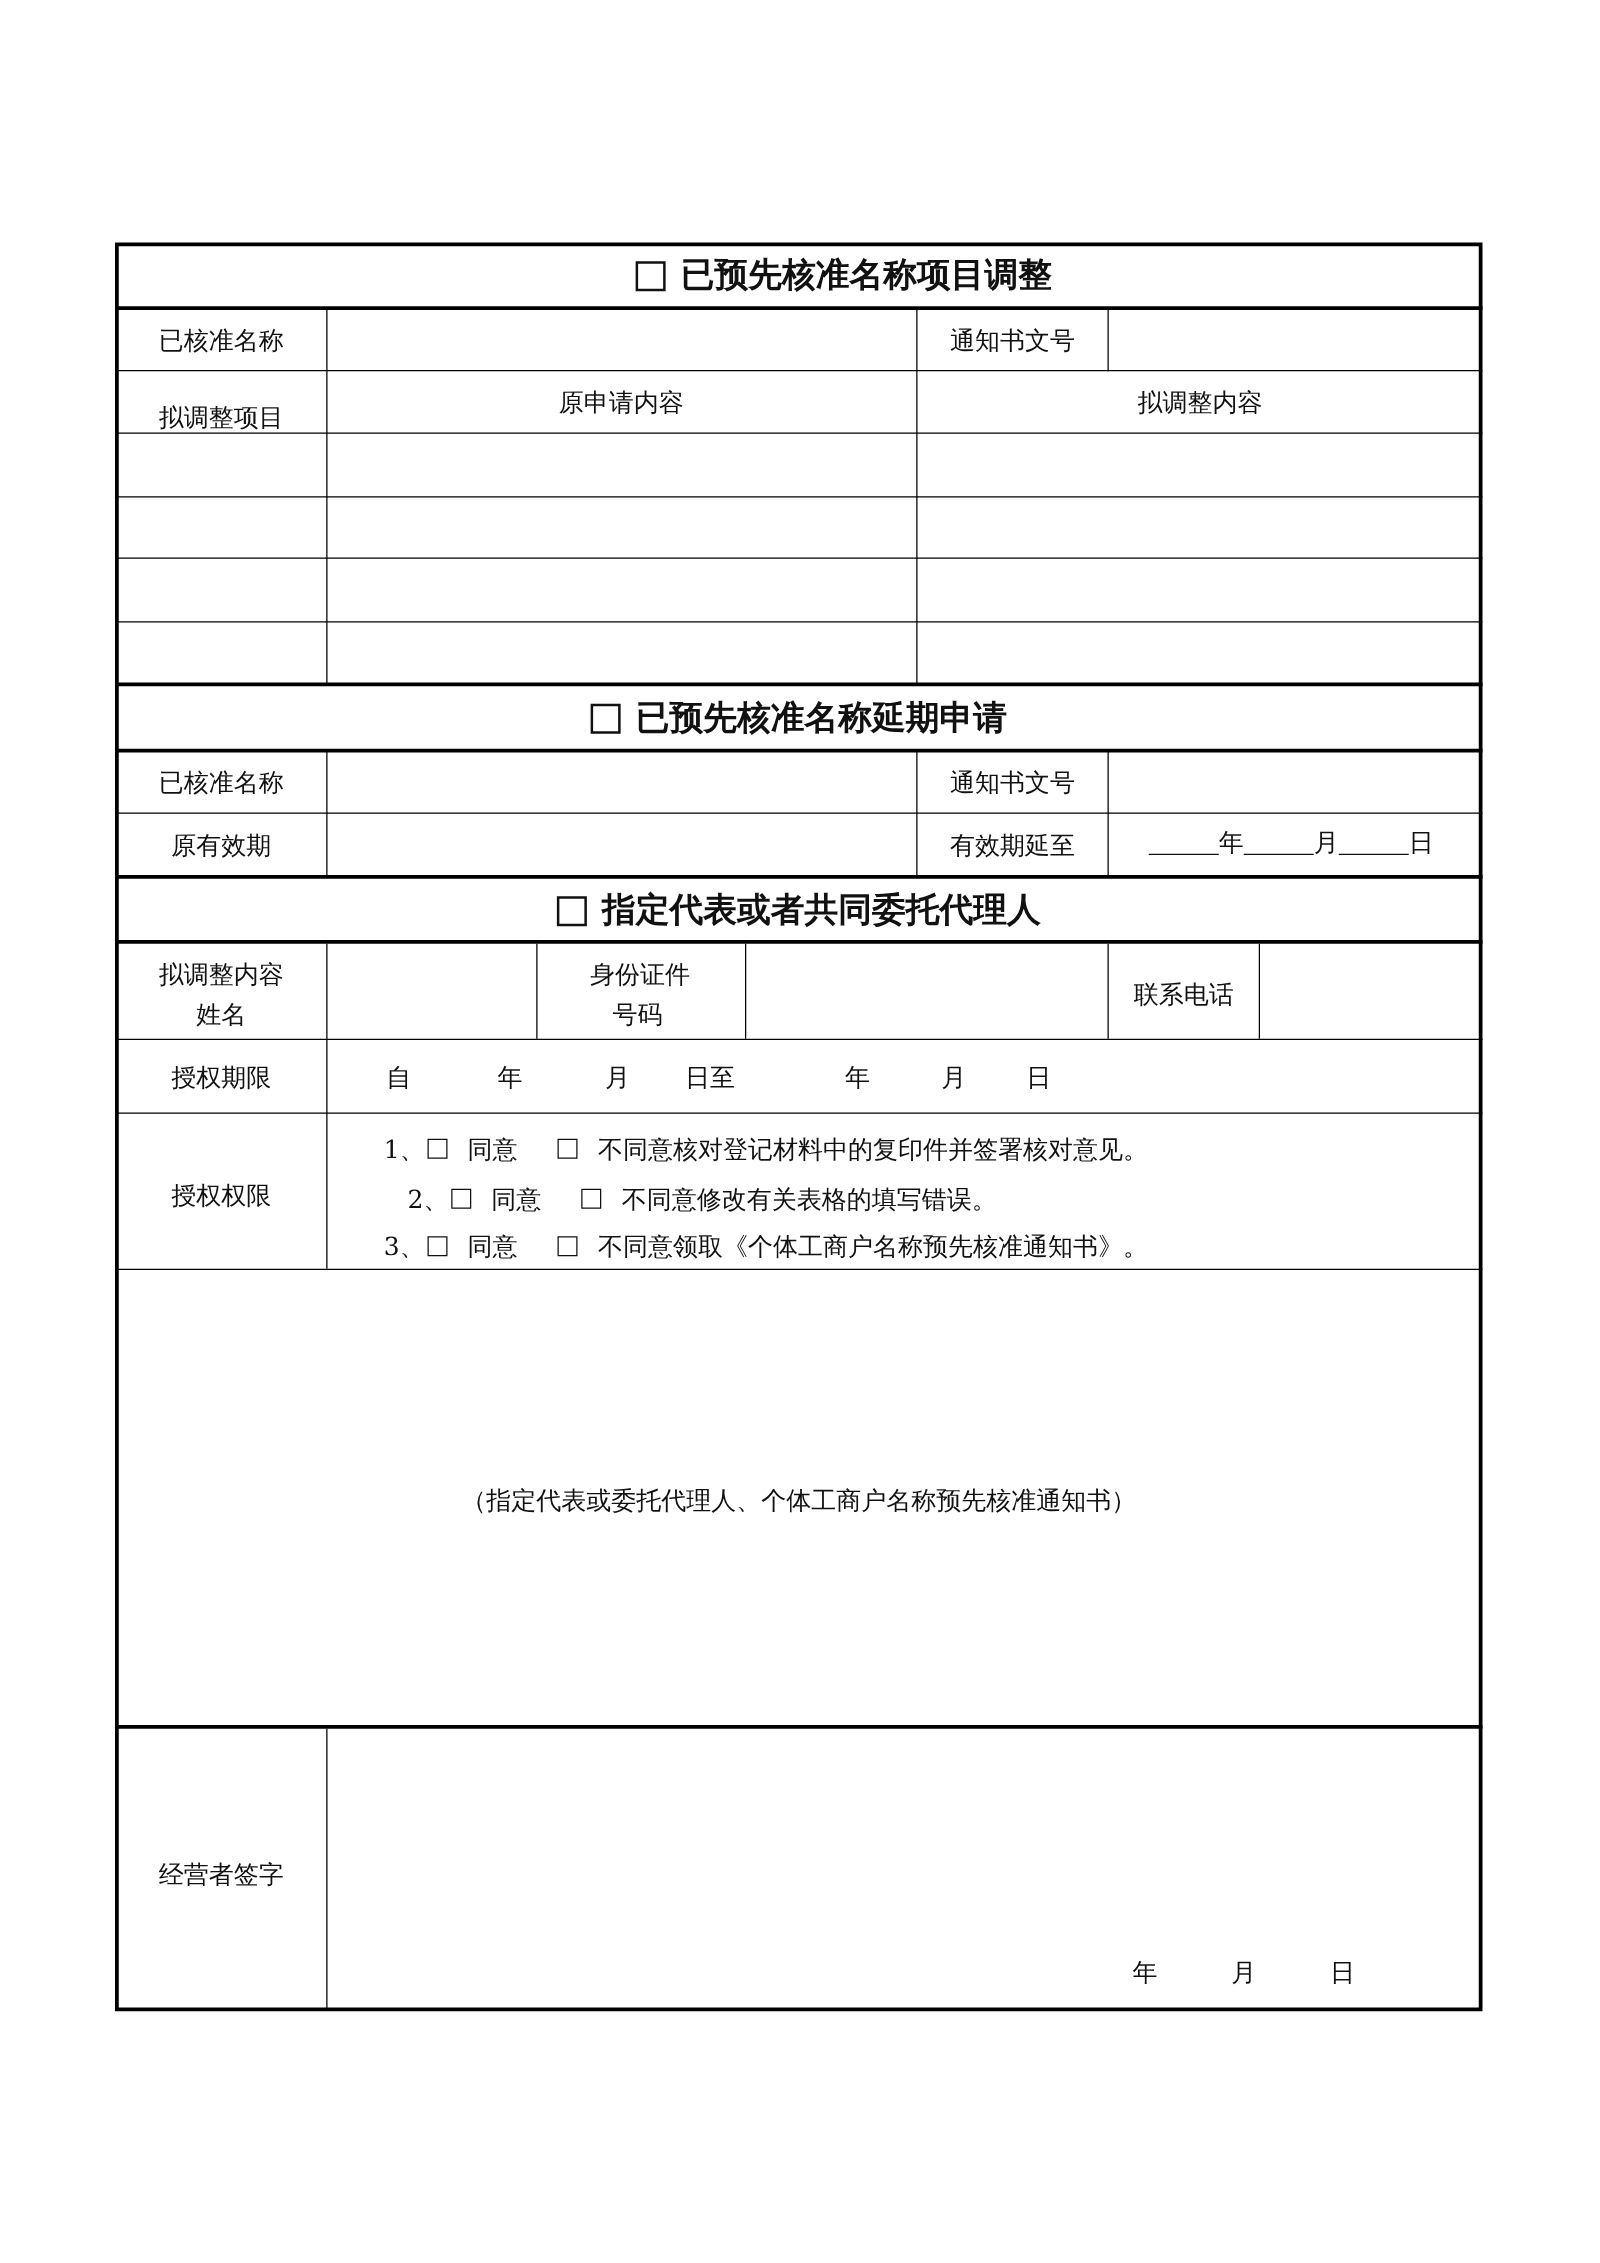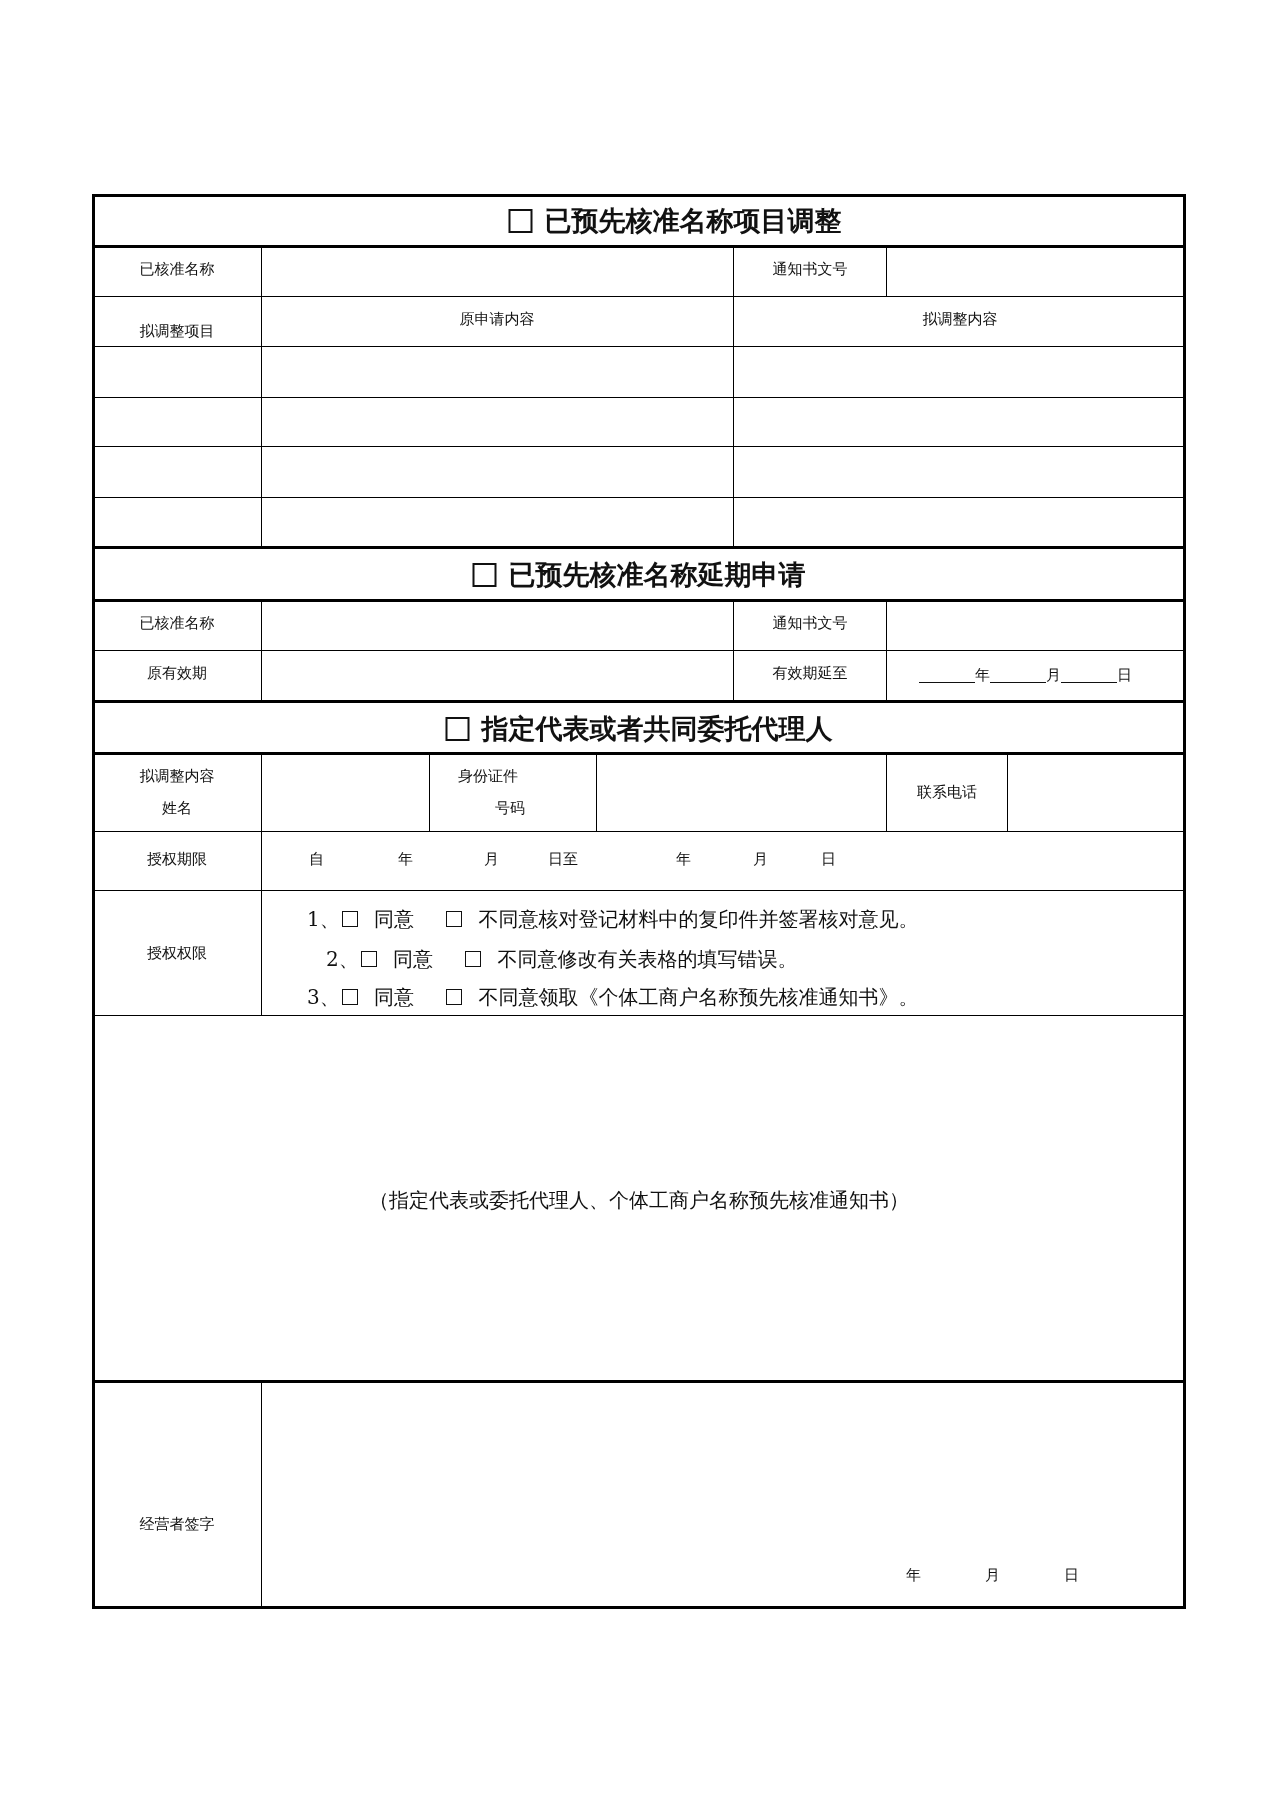--- a/index.html
+++ b/index.html
@@ -3,21 +3,21 @@
 <meta charset="utf-8">
 <style>
   html, body { margin:0; padding:0; background:#ffffff; }
   body { width:1280px; height:1810px; position:relative; overflow:hidden;
          font-family: "DejaVu Serif", "Liberation Serif", serif; color:#111; }
   .form { position:absolute; left:92px; top:194px; width:1094px; height:1415px;
           border:3px solid #000; box-sizing:border-box; }
   .hl { position:absolute; background:#000; height:1px; }
   .hl.thick { height:3px; }
   .vl { position:absolute; background:#000; width:1px; }
-  .t { position:absolute; font-size:15px; line-height:1; white-space:nowrap; }
+  .t { position:absolute; font-size:20px; line-height:1; white-space:nowrap; }
   .c { transform:translateX(-50%); text-align:center; }
   .hdr { position:absolute; font-family:"DejaVu Sans","Liberation Sans",sans-serif;
          font-size:27px; font-weight:bold; line-height:1; white-space:nowrap;
          transform:translateX(-50%); display:flex; align-items:center; gap:12px; }
   .box { display:inline-block; border:2px solid #111; box-sizing:border-box; }
   .hdr .box { width:24px; height:24px; }
   .sbox { display:inline-block; width:16px; height:16px; border:1.5px solid #111;
           box-sizing:border-box; vertical-align:-1px; }
   .blank { display:inline-block; width:56px; border-bottom:1.5px solid #111;
            height:18px; vertical-align:bottom; }
@@ -92,21 +92,21 @@
 <div class="vl" style="left:261px; top:755px; height:260px;"></div>
 <div class="vl" style="left:429px; top:755px; height:76px;"></div>
 <div class="vl" style="left:596px; top:755px; height:76px;"></div>
 <div class="vl" style="left:886px; top:755px; height:76px;"></div>
 <div class="vl" style="left:1007px; top:755px; height:76px;"></div>
 <div class="hl" style="left:92px; width:1094px; top:831px;"></div>
 
 <div class="t c" style="left:177px; top:769px;">拟调整内容</div>
 <div class="t c" style="left:177px; top:801px;">姓名</div>
 <div style="position:absolute;left:262px;top:755px;width:166px;height:75px;"></div>
-<div class="t c" style="left:488px; top:769px;">身份证件</div>
+<div class="t c" style="left:512px; top:769px;">身份证件</div>
 <div class="t c" style="left:510px; top:801px;">号码</div>
 <div style="position:absolute;left:597px;top:755px;width:288px;height:75px;"></div>
 <div class="t c" style="left:947px; top:785px;">联系电话</div>
 <div style="position:absolute;left:1008px;top:755px;width:175px;height:75px;"></div>
 
 <div class="t c" style="left:177px; top:852px;">授权期限</div>
 <div class="t" style="left:309px; top:852px;">自</div>
 <div class="t" style="left:398px; top:852px;">年</div>
 <div class="t" style="left:484px; top:852px;">月</div>
 <div class="t" style="left:548px; top:852px;">日至</div>
@@ -131,17 +131,17 @@
   <span style="margin-right:32px">同意</span><span class="sbox"></span>
   <span>不同意领取《个体工商户名称预先核准通知书》。</span>
 </div>
 <div class="hl" style="left:92px; width:1094px; top:1015px;"></div>
 
 <div style="position:absolute;left:95px;top:1016px;width:1088px;height:363px;"></div>
 <div class="t c" style="left:639px; top:1190px; font-size:20px;">（指定代表或委托代理人、个体工商户名称预先核准通知书）</div>
 
 <div class="hl thick" style="left:92px; width:1094px; top:1380px;"></div>
 <div class="vl" style="left:261px; top:1383px; height:224px;"></div>
-<div class="t c" style="left:177px; top:1489px;margin-top:28px;">经营者签字</div>
+<div class="t c" style="left:177px; top:1489px;">经营者签字</div>
 <div style="position:absolute;left:262px;top:1383px;width:921px;height:224px;"></div>
 <div class="t" style="left:906px; top:1568px;">年</div>
 <div class="t" style="left:985px; top:1568px;">月</div>
 <div class="t" style="left:1064px; top:1568px;">日</div>
 
 </body></html>

